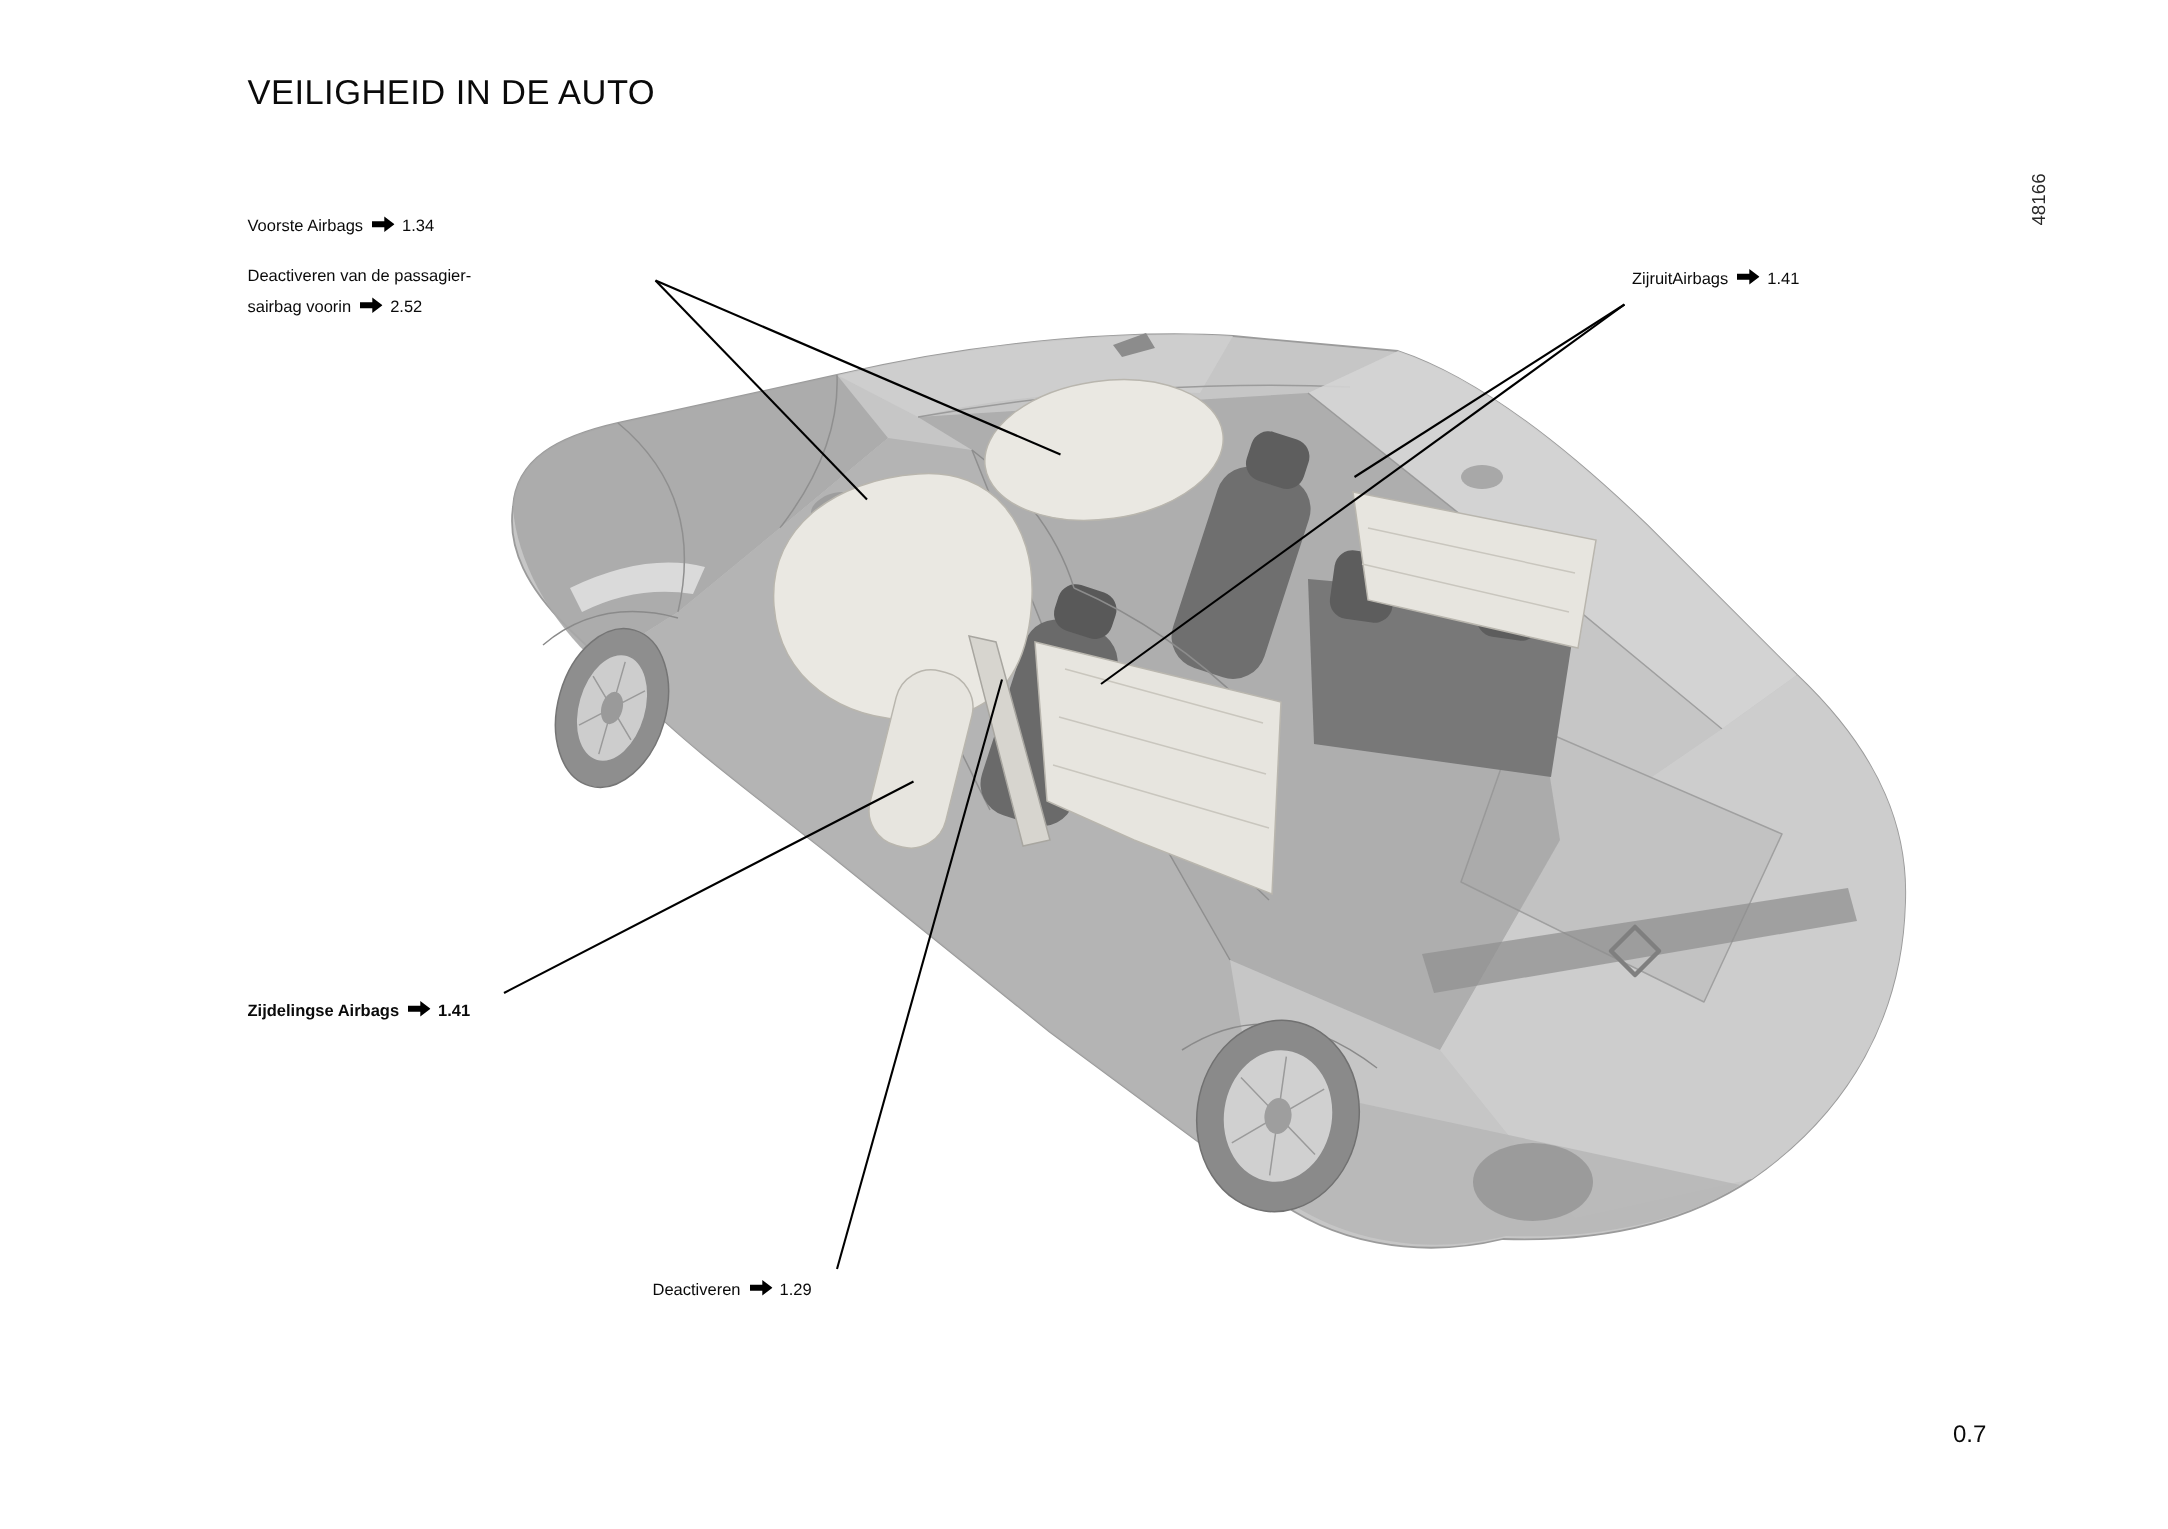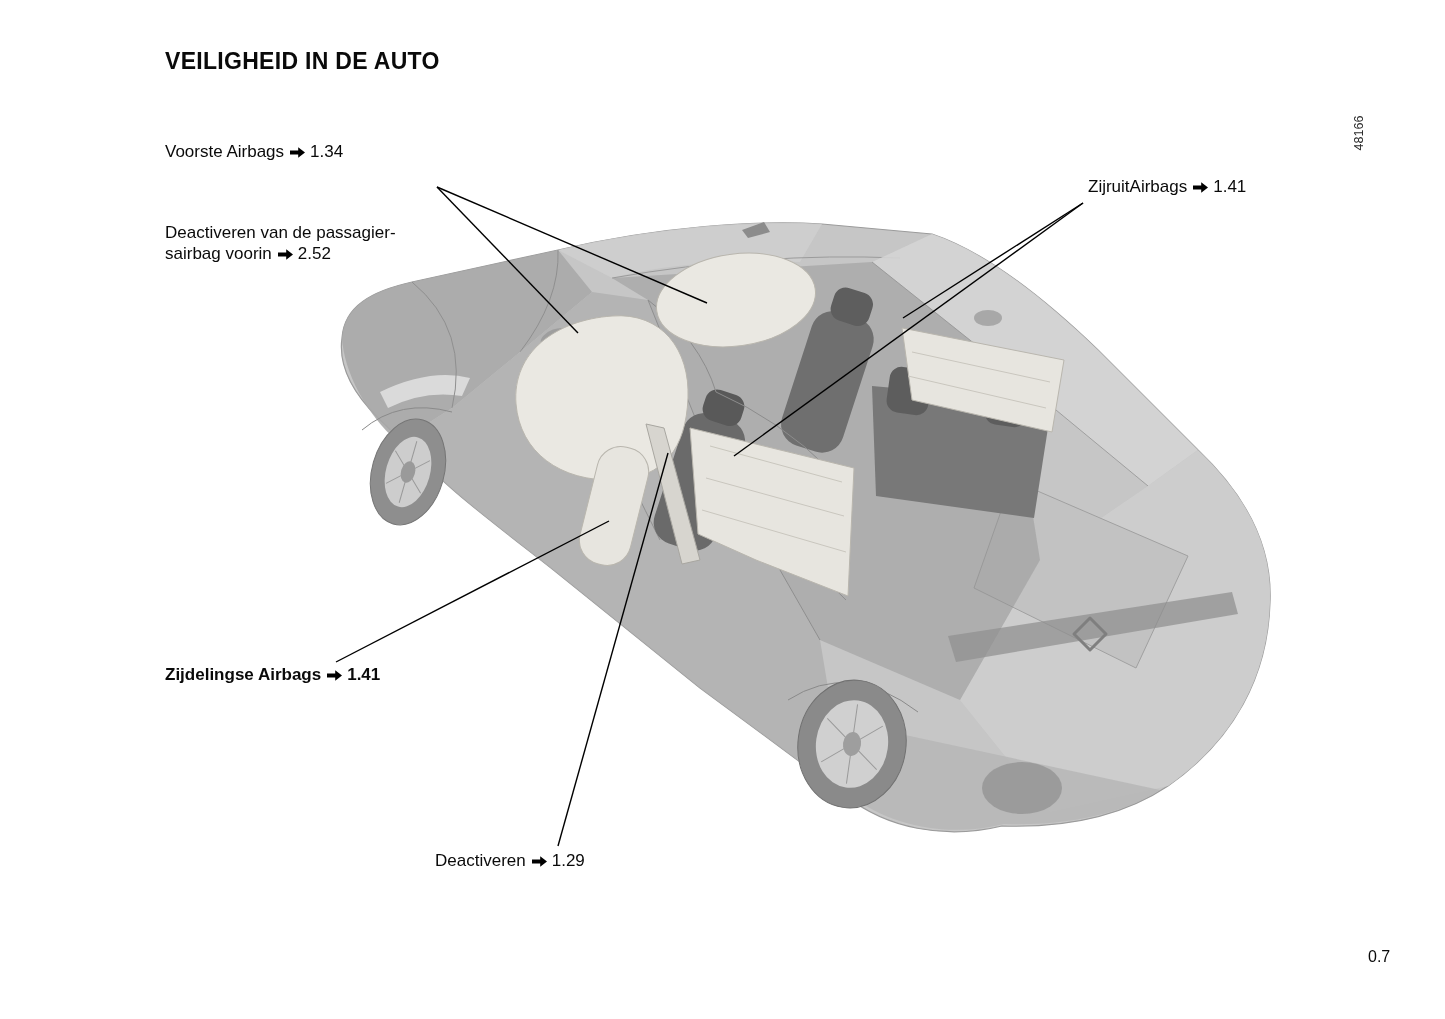--- a/index.html
+++ b/index.html
@@ -6,40 +6,40 @@
   .page{
     position:relative;
     width:1445px;height:1019px;
     background:#ffffff;
     font-family:"Liberation Sans", sans-serif;
     color:#000;
     overflow:hidden;
   }
   .title{
     position:absolute;left:165px;top:33px;
-    font-size:23px;font-weight:700;letter-spacing:.3px;
+    font-size:23px;font-weight:400;letter-spacing:.3px;
     color:#0a0a0a;
   }
   .callout{
     position:absolute;
-    font-size:17px;line-height:21px;color:#0a0a0a;
+    font-size:11px;line-height:21px;color:#0a0a0a;
     white-space:nowrap;
   }
   .callout.wrap{white-space:normal;width:280px;}
   .arrow-icon{
     display:inline-block;width:15px;height:11px;
     margin:0 5px 0 6px;vertical-align:-1px;
   }
   .fig-code{
     position:absolute;left:1336px;top:126px;width:46px;
     text-align:center;font-size:12.5px;color:#2a2a2a;
     transform:rotate(-90deg);
   }
   .page-number{
-    position:absolute;left:1368px;top:948px;
+    position:absolute;left:1302px;top:948px;
     font-size:16px;color:#0a0a0a;
   }
   svg.figure{position:absolute;left:0;top:0;}
 </style>
 </head>
 <body>
 
 <div class="page">
 
   <svg class="figure" width="1445" height="1019" viewBox="0 0 1445 1019">
@@ -154,21 +154,21 @@
   </svg>
 
   <h1 class="title">VEILIGHEID IN DE AUTO</h1>
 
   <div class="callout" style="left:165px;top:141px;">
     <span>Voorste Airbags</span><span class="arrow-icon"><svg width="15" height="11" viewBox="0 0 15 11">
           <path d="M0,3.5 H8.2 V0.3 L15,5.5 8.2,10.7 V7.5 H0 Z" fill="#000"></path>
         </svg></span><span>1.34</span>
   </div>
 
-  <div class="callout wrap" style="left:165px;top:174px;margin-top:48px;">
+  <div class="callout wrap" style="left:165px;top:174px;">
     <span>Deactiveren van de passagier-</span><br>
     <span>sairbag voorin</span><span class="arrow-icon"><svg width="15" height="11" viewBox="0 0 15 11">
           <path d="M0,3.5 H8.2 V0.3 L15,5.5 8.2,10.7 V7.5 H0 Z" fill="#000"></path>
         </svg></span><span>2.52</span>
   </div>
 
   <div class="callout" style="left:1088px;top:176px;">
     <span>ZijruitAirbags</span><span class="arrow-icon"><svg width="15" height="11" viewBox="0 0 15 11">
           <path d="M0,3.5 H8.2 V0.3 L15,5.5 8.2,10.7 V7.5 H0 Z" fill="#000"></path>
         </svg></span><span>1.41</span>

